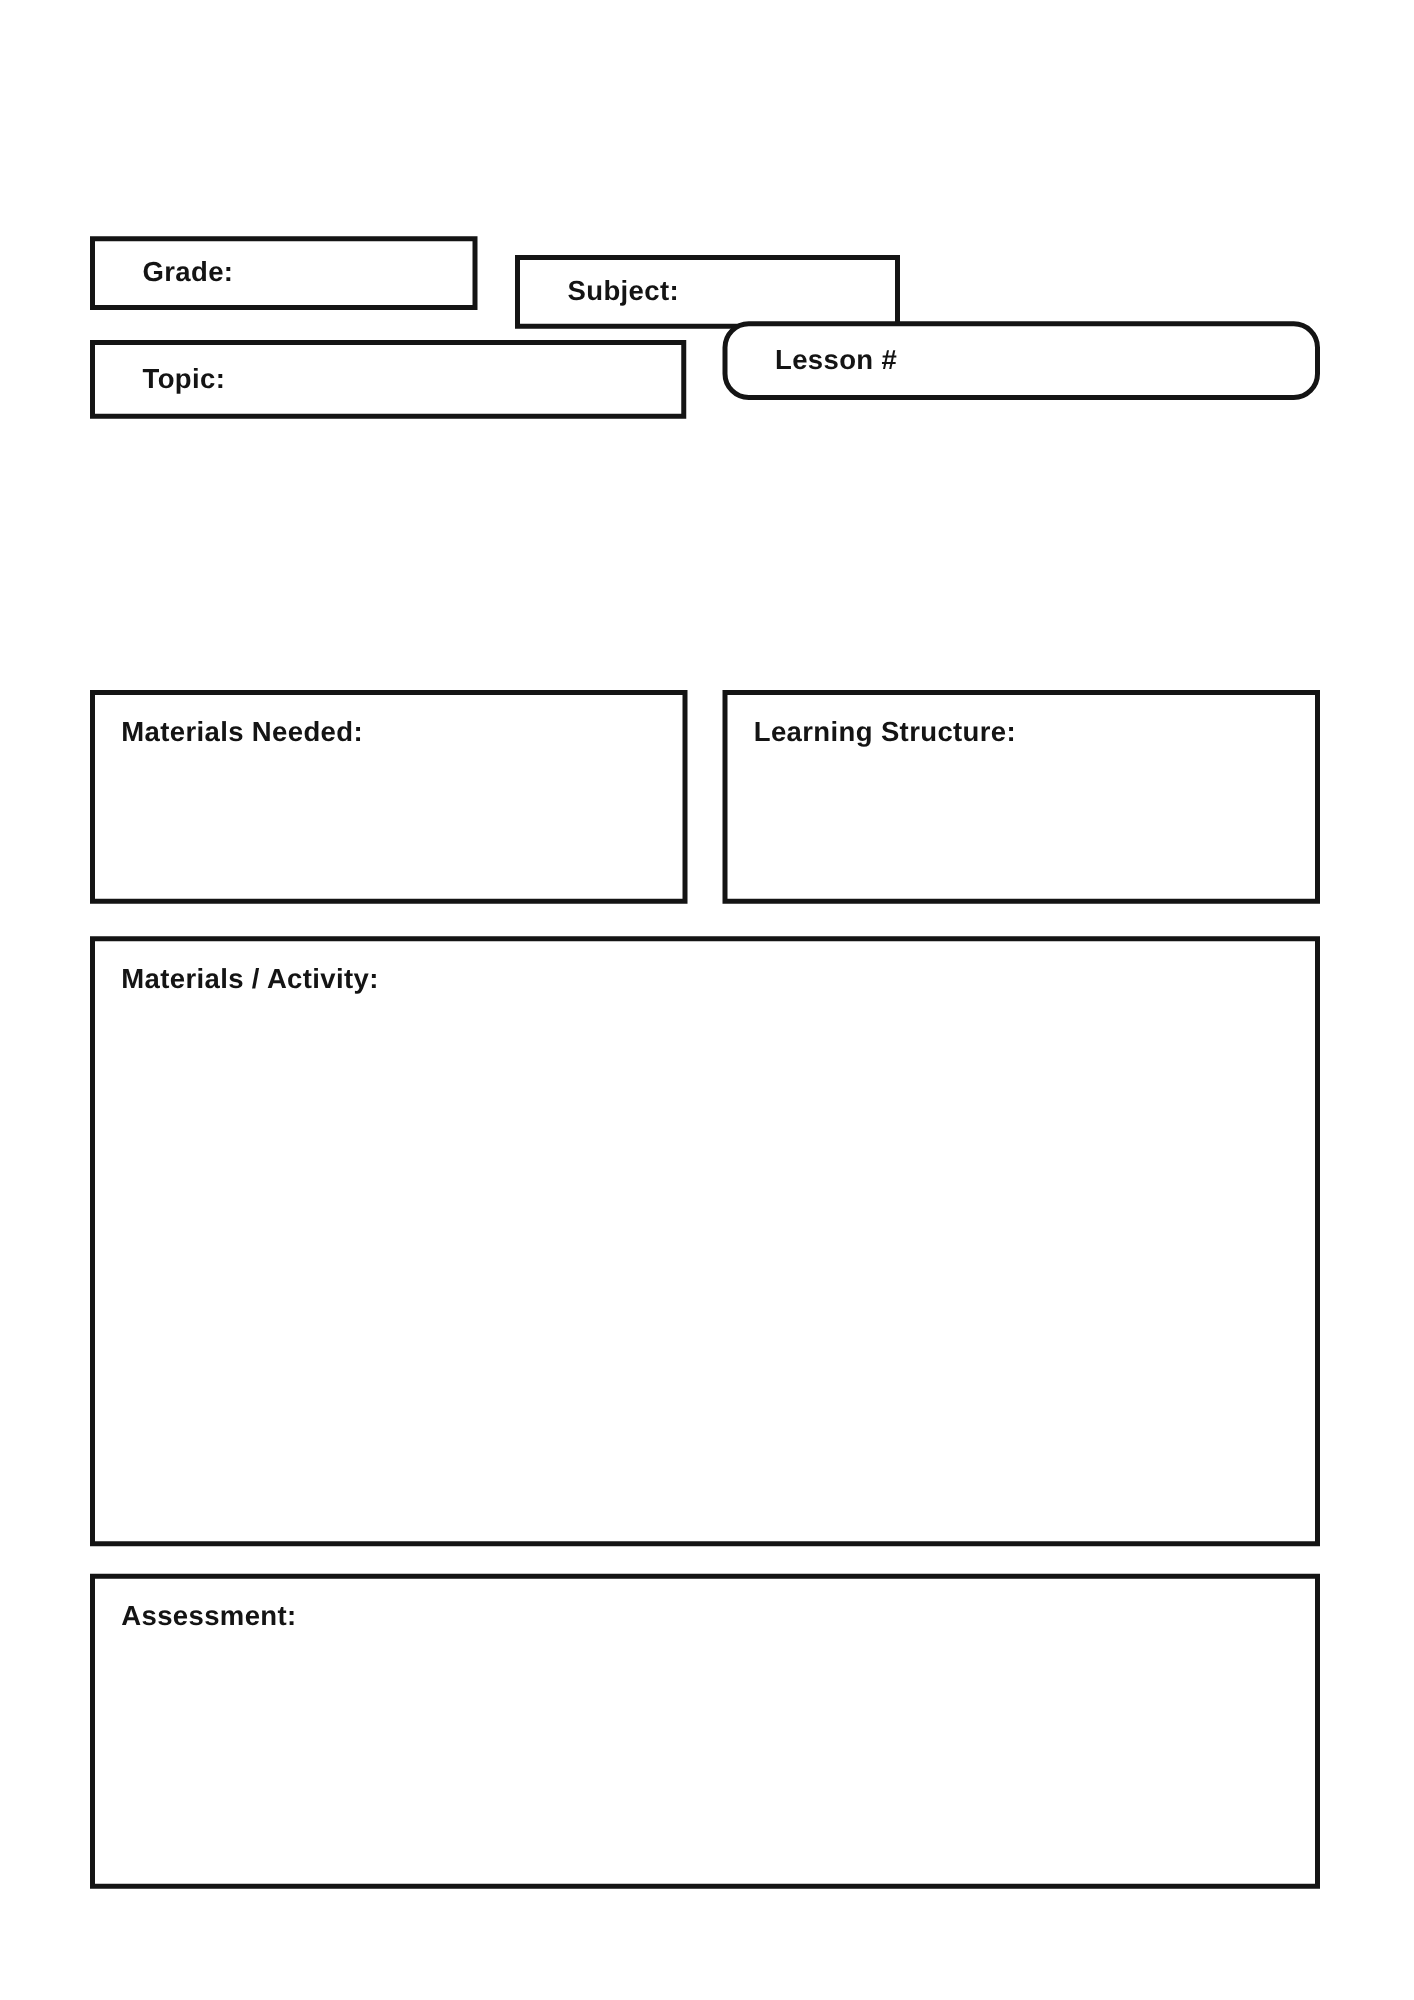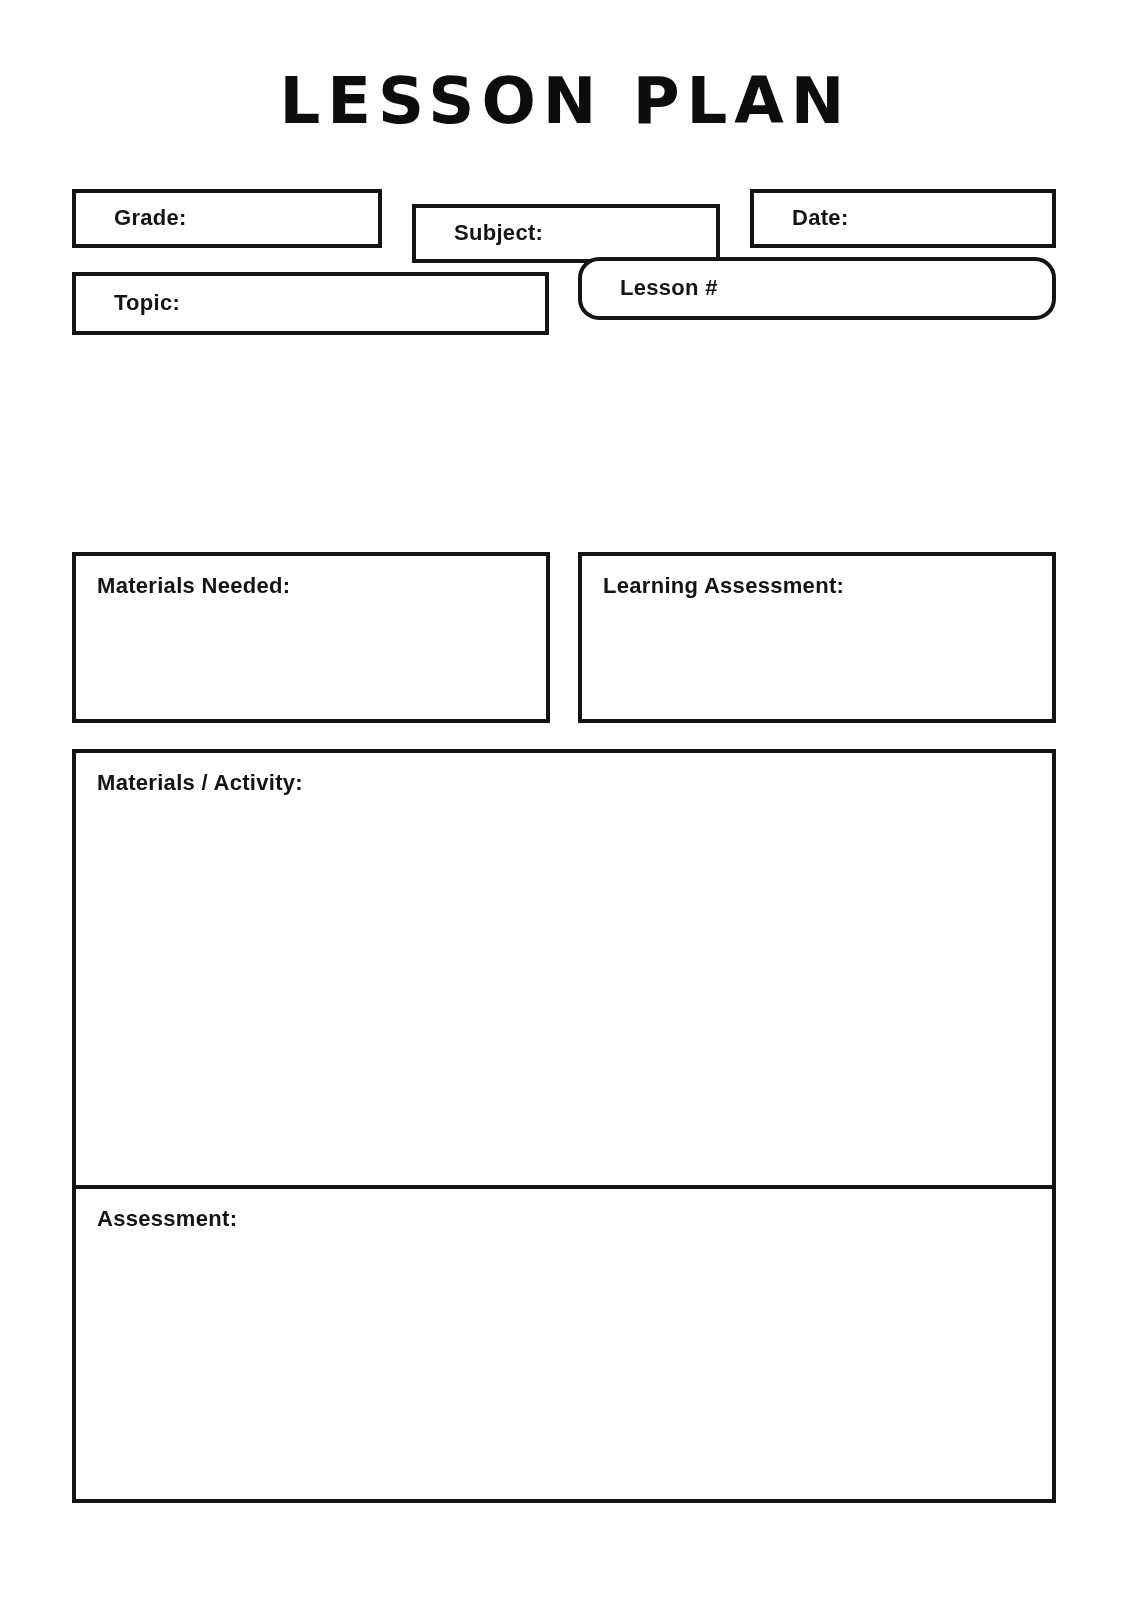--- a/index.html
+++ b/index.html
@@ -52,52 +52,48 @@
   
   .field.area {
     padding: 17px 21px 0 21px;
   }
 </style>
 </head>
 <body>
 
 <div class="page">
 
-  <div class="doc-title">LESSON PLAN</div>
 
   <div class="field small" style="left:72px; top:189px; width:310px; height:59px;">
     <span class="label">Grade:</span>
   </div>
 
   <div class="field small" style="left:412px; top:189px; width:308px; height:59px;margin-top:15px;">
     <span class="label">Subject:</span>
   </div>
 
-  <div class="field small" style="left:750px; top:189px; width:306px; height:59px;">
-    <span class="label">Date:</span>
-  </div>
 
   <div class="field small" style="left:72px; top:272px; width:477px; height:63px;">
     <span class="label">Topic:</span>
   </div>
 
   <div class="field small" style="left:578px; top:257px; width:478px; height:63px;border-radius:21px;">
     <span class="label">Lesson #</span>
   </div>
 
 
   <div class="field area" style="left:72px; top:552px; width:478px; height:171px;">
     <span class="label">Materials Needed:</span>
   </div>
 
   <div class="field area" style="left:578px; top:552px; width:478px; height:171px;">
-    <span class="label">Learning Assessment:</span>
+    <span class="label">Learning Structure:</span>
   </div>
 
   <div class="field area" style="left:72px; top:749px; width:984px; height:488px;">
     <span class="label">Materials / Activity:</span>
   </div>
 
-  <div class="field area" style="left:72px; top:1185px; width:984px; height:318px;">
+  <div class="field area" style="left:72px; top:1259px; width:984px; height:252px;">
     <span class="label">Assessment:</span>
   </div>
 
 </div>
 
 </body></html>

